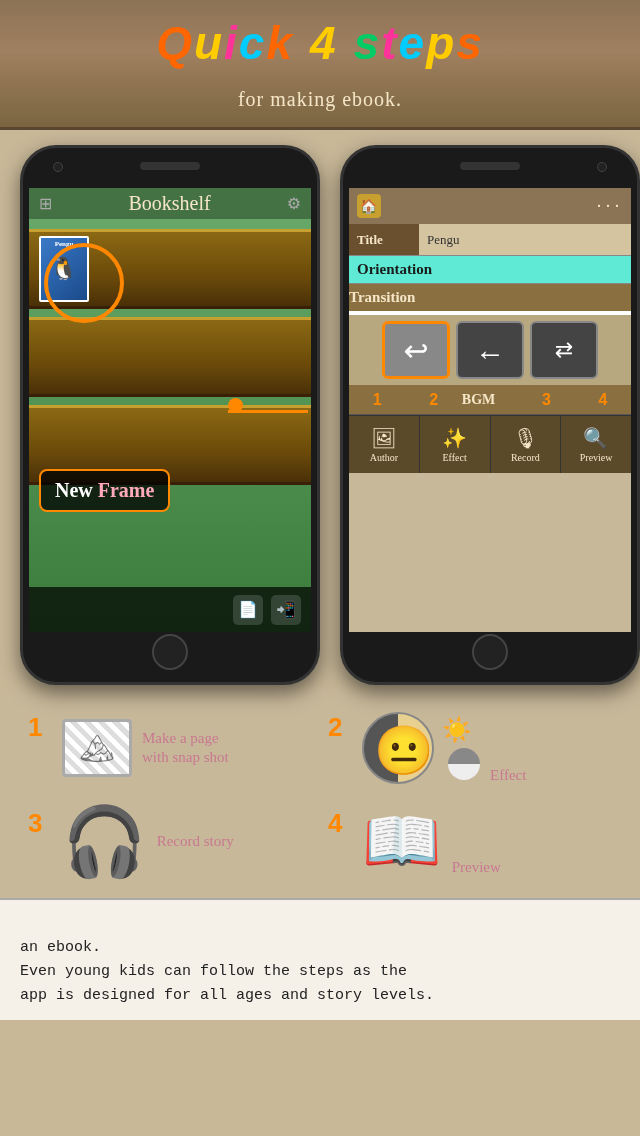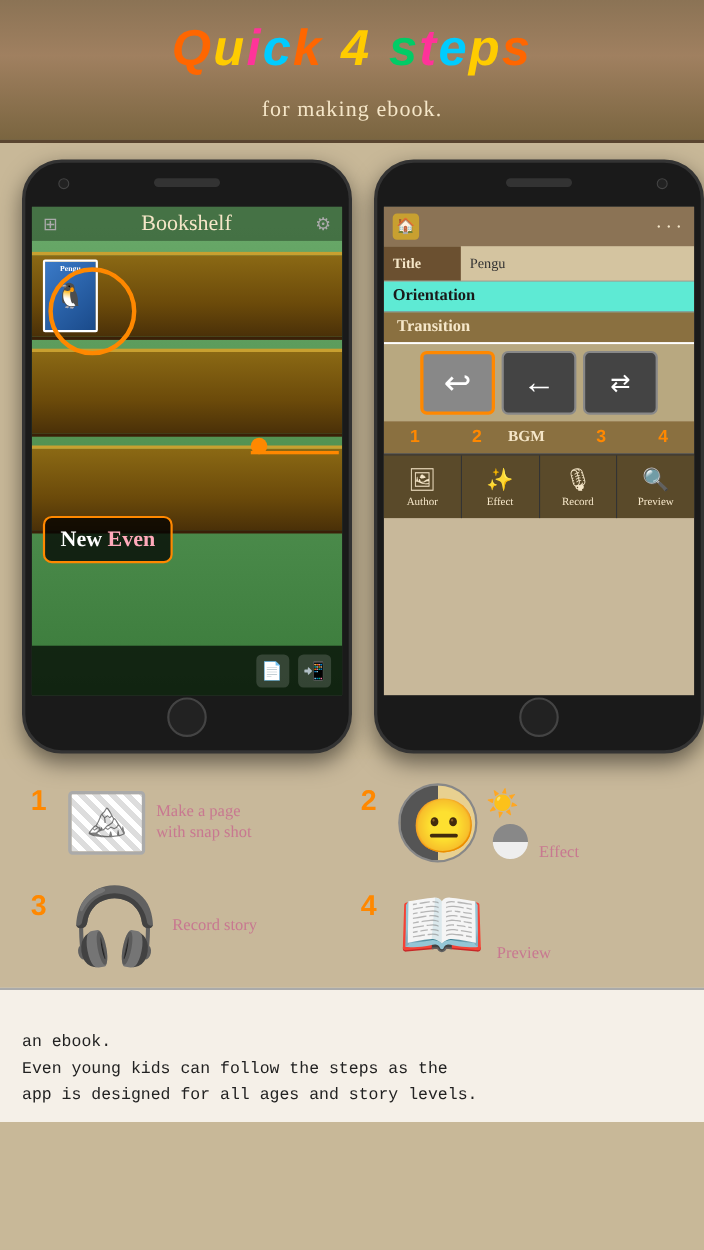--- a/index.html
+++ b/index.html
@@ -303,22 +303,22 @@
       font-weight: bold;
       font-size: 15px;
       padding: 5px 8px;
       border-bottom: 1px solid #888;
     }
     .rp-section-header2 {
       background: #8a7040;
       color: #f5e6c8;
       font-weight: bold;
       font-size: 15px;
-      padding: 5px 12px;
-      border-bottom: 2px solid #ffffff;
+      padding: 5px 0;
+      border-bottom: 4px solid #ffffff;
     }
     
     .rp-transition-row {
       display: flex;
       padding: 6px;
       gap: 6px;
       background: #b8a880;
       justify-content: center;
     }
     .rp-trans-btn {
@@ -589,21 +589,21 @@
           </div>
         </div>
 
         <div class="shelf-row shelf-row2"></div>
 
         <div class="shelf-row shelf-row3"></div>
 
         <div class="orange-circle"></div>
 
         <div class="new-book-label">
-          <span class="new">New</span><span class="book"> Even</span>
+          <span class="new">New</span><span class="book"> Frame</span>
         </div>
       </div>
     </div>
 
     <div class="phone-bottom-bar-left">
       <div class="bottom-icon">📄</div>
       <div class="bottom-icon">📲</div>
     </div>
     <div class="phone-home"></div>
   </div>

